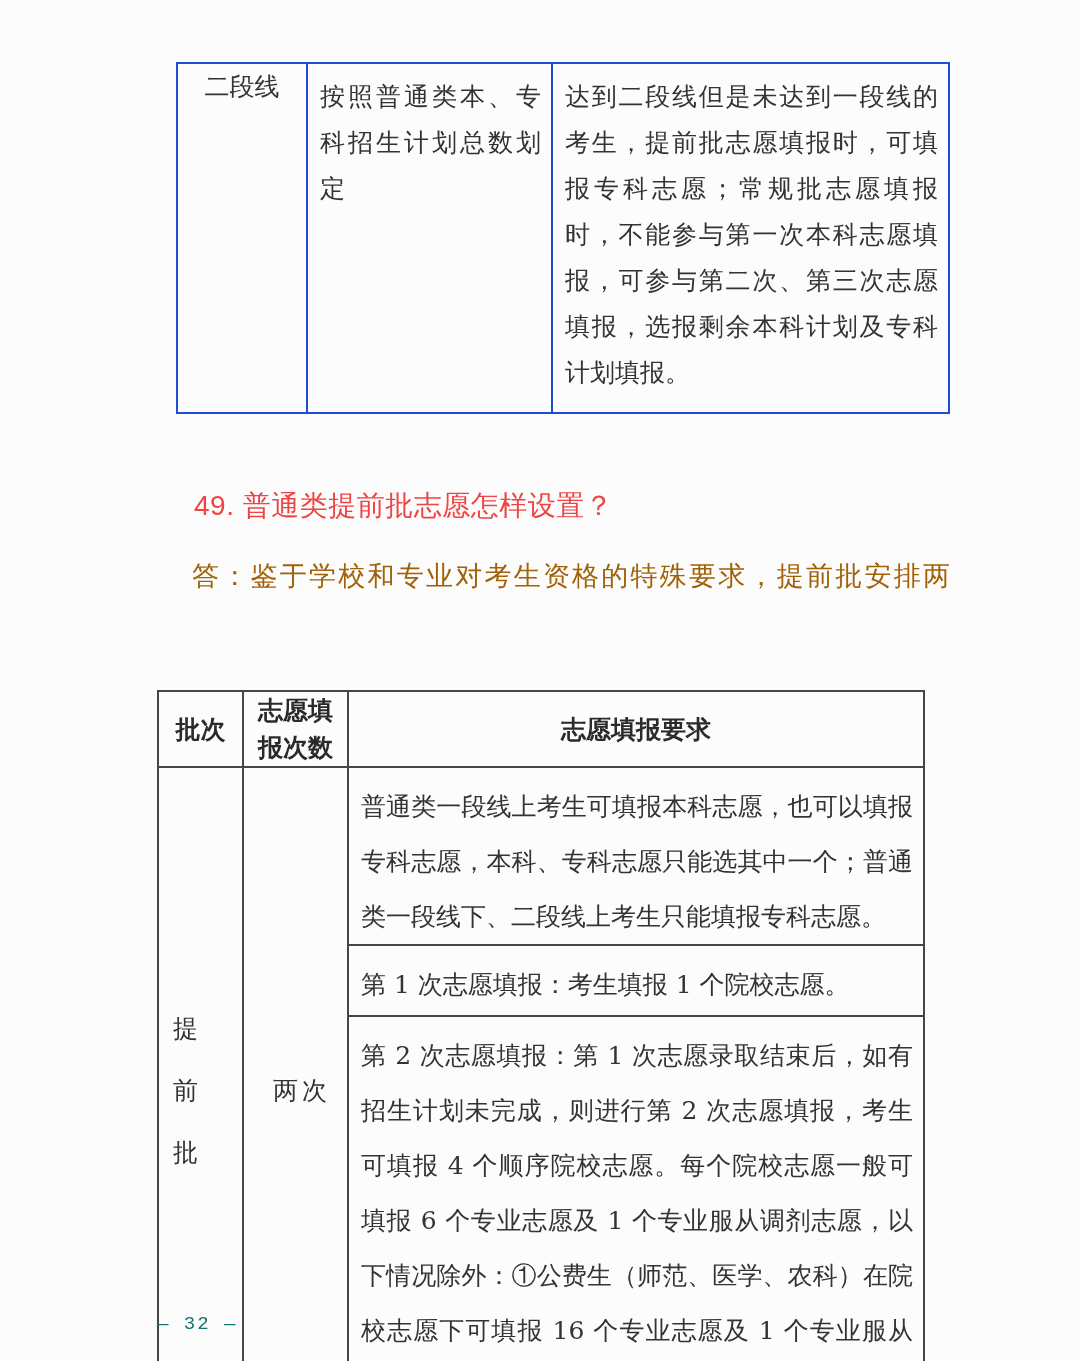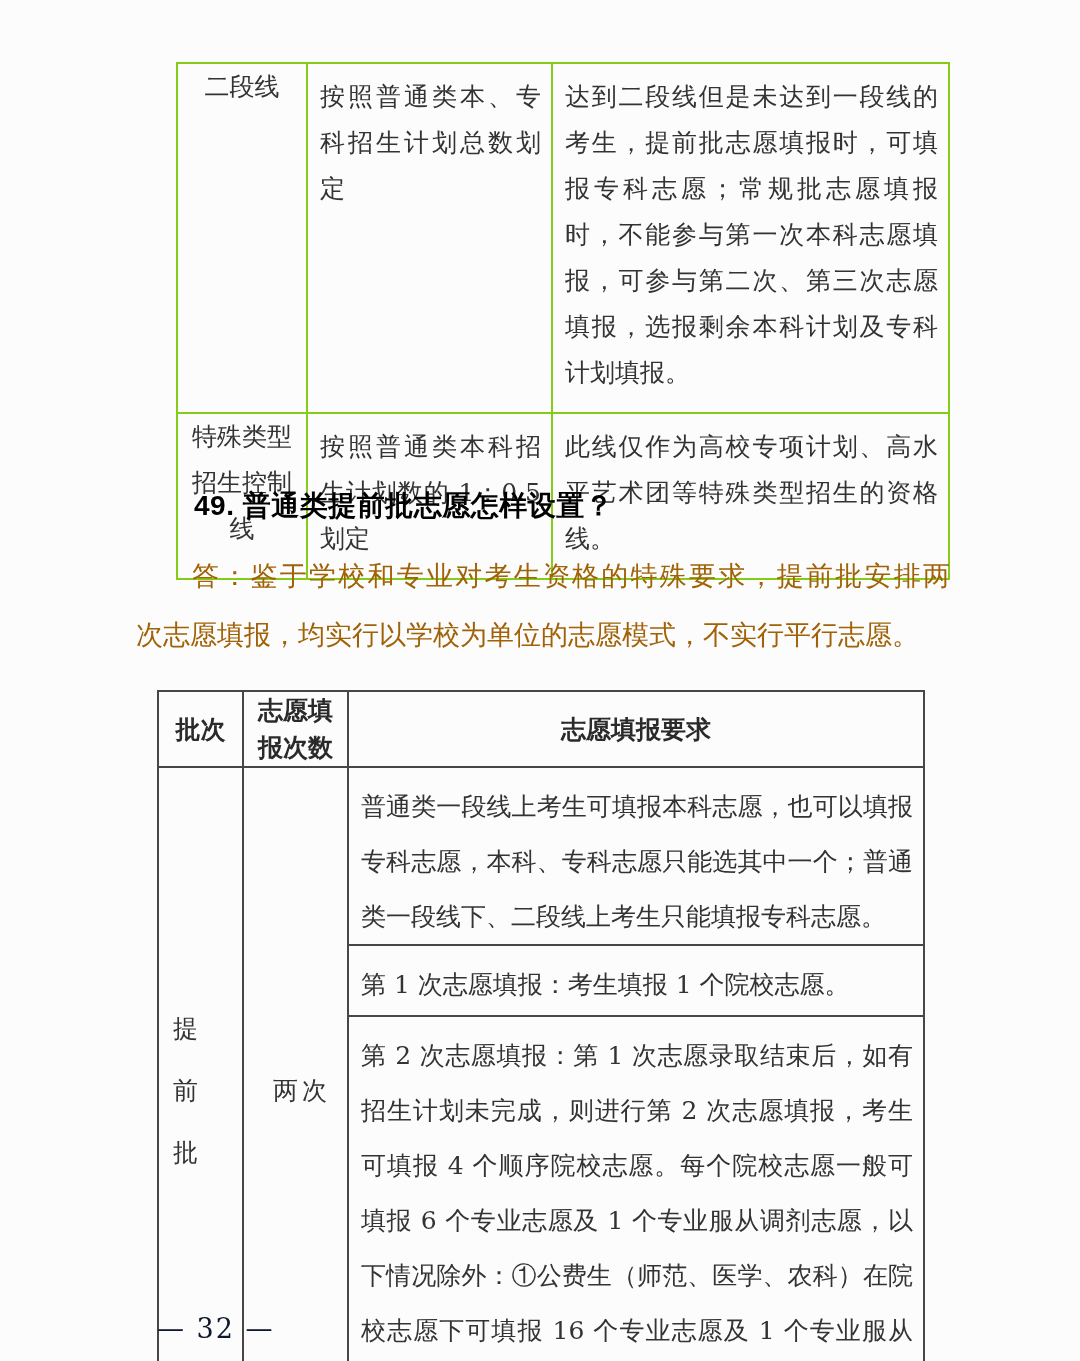--- a/index.html
+++ b/index.html
@@ -11,32 +11,32 @@
     font-family:"DejaVu Serif","Liberation Serif",serif;
     overflow:hidden;
   }
 
   
   table.t1 {
     position:absolute; left:176px; top:62px; width:772px;
     border-collapse:collapse; table-layout:fixed;
     font-size:25px; color:#333;
   }
-  table.t1 td { border:2px solid #84cc16; vertical-align:top; line-height:46px; }
+  table.t1 td { border:2px solid #1d4ed8; vertical-align:top; line-height:46px; }
   table.t1 tr.r1 { height:279px; }
   table.t1 tr.r2 { height:132px; }
   td.name-cell { text-align:center; vertical-align:middle; line-height:44px; padding:0 6px; }
   td.rule-cell { padding:10px 10px 0 12px; text-align:justify; }
   td.desc-cell { padding:10px 10px 16px 12px; text-align:justify; }
 
   
   .q-heading {
     position:absolute; left:194px; top:487px;
     font-family:"Liberation Sans","DejaVu Sans",sans-serif;
-    font-weight:700; font-size:28px; color:#000000; letter-spacing:0.5px;
+    font-weight:400; font-size:28px; color:#ef4444; letter-spacing:0.5px;
   }
   .answer {
     position:absolute; left:136px; top:546px; width:814px;
     font-size:27px; line-height:59px; color:#a16207;
   }
   .ans-line1 { padding-left:56px; text-align:justify; text-align-last:justify; }
   .ans-line2 { text-align:left; white-space:nowrap; }
 
   
   table.t2 {
@@ -55,53 +55,47 @@
   }
   td.times-cell { vertical-align:middle; padding-left:13px; letter-spacing:4px;text-align:center; }
   td.req-cell { vertical-align:top; text-align:justify; padding:11px 10px 0 12px; line-height:55px; }
   tr.req-r1 { height:177px; }
   tr.req-r2 { height:71px;padding-left:36px; }
   tr.req-r3 { height:271px;border-radius:10px; }
 
   
   .page-number {
     position:absolute; left:157px; top:1313px;
-    font-size:27px; color:#0f172a; letter-spacing:2px;
+    font-size:19px; color:#0f766e; letter-spacing:2px;font-family:Liberation Mono, monospace;
   }
 </style>
 </head>
 <body>
 
 <div class="page">
 
   <table class="t1">
     <colgroup>
       <col style="width:130px">
         <col style="width:245px">
         <col style="width:397px">
     </colgroup>
     <tbody>
       <tr class="r1">
         <td class="name-cell">二段线</td>
         <td class="rule-cell">按照普通类本、专科招生计划总数划定</td>
         <td class="desc-cell">达到二段线但是未达到一段线的考生，提前批志愿填报时，可填报专科志愿；常规批志愿填报时，不能参与第一次本科志愿填报，可参与第二次、第三次志愿填报，选报剩余本科计划及专科计划填报。</td>
       </tr>
-      <tr class="r2">
-        <td class="name-cell">特殊类型招生控制线</td>
-        <td class="rule-cell">按照普通类本科招生计划数的 1：0.5 划定</td>
-        <td class="desc-cell">此线仅作为高校专项计划、高水平艺术团等特殊类型招生的资格线。</td>
-      </tr>
     </tbody>
   </table>
 
   <div class="q-heading">49. 普通类提前批志愿怎样设置？</div>
 
   <div class="answer">
     <div class="ans-line1">答：鉴于学校和专业对考生资格的特殊要求，提前批安排两</div>
-    <div class="ans-line2">次志愿填报，均实行以学校为单位的志愿模式，不实行平行志愿。</div>
   </div>
 
   <table class="t2">
     <colgroup>
       <col style="width:85px">
         <col style="width:105px">
         <col style="width:576px">
     </colgroup>
     <tbody>
       <tr>

